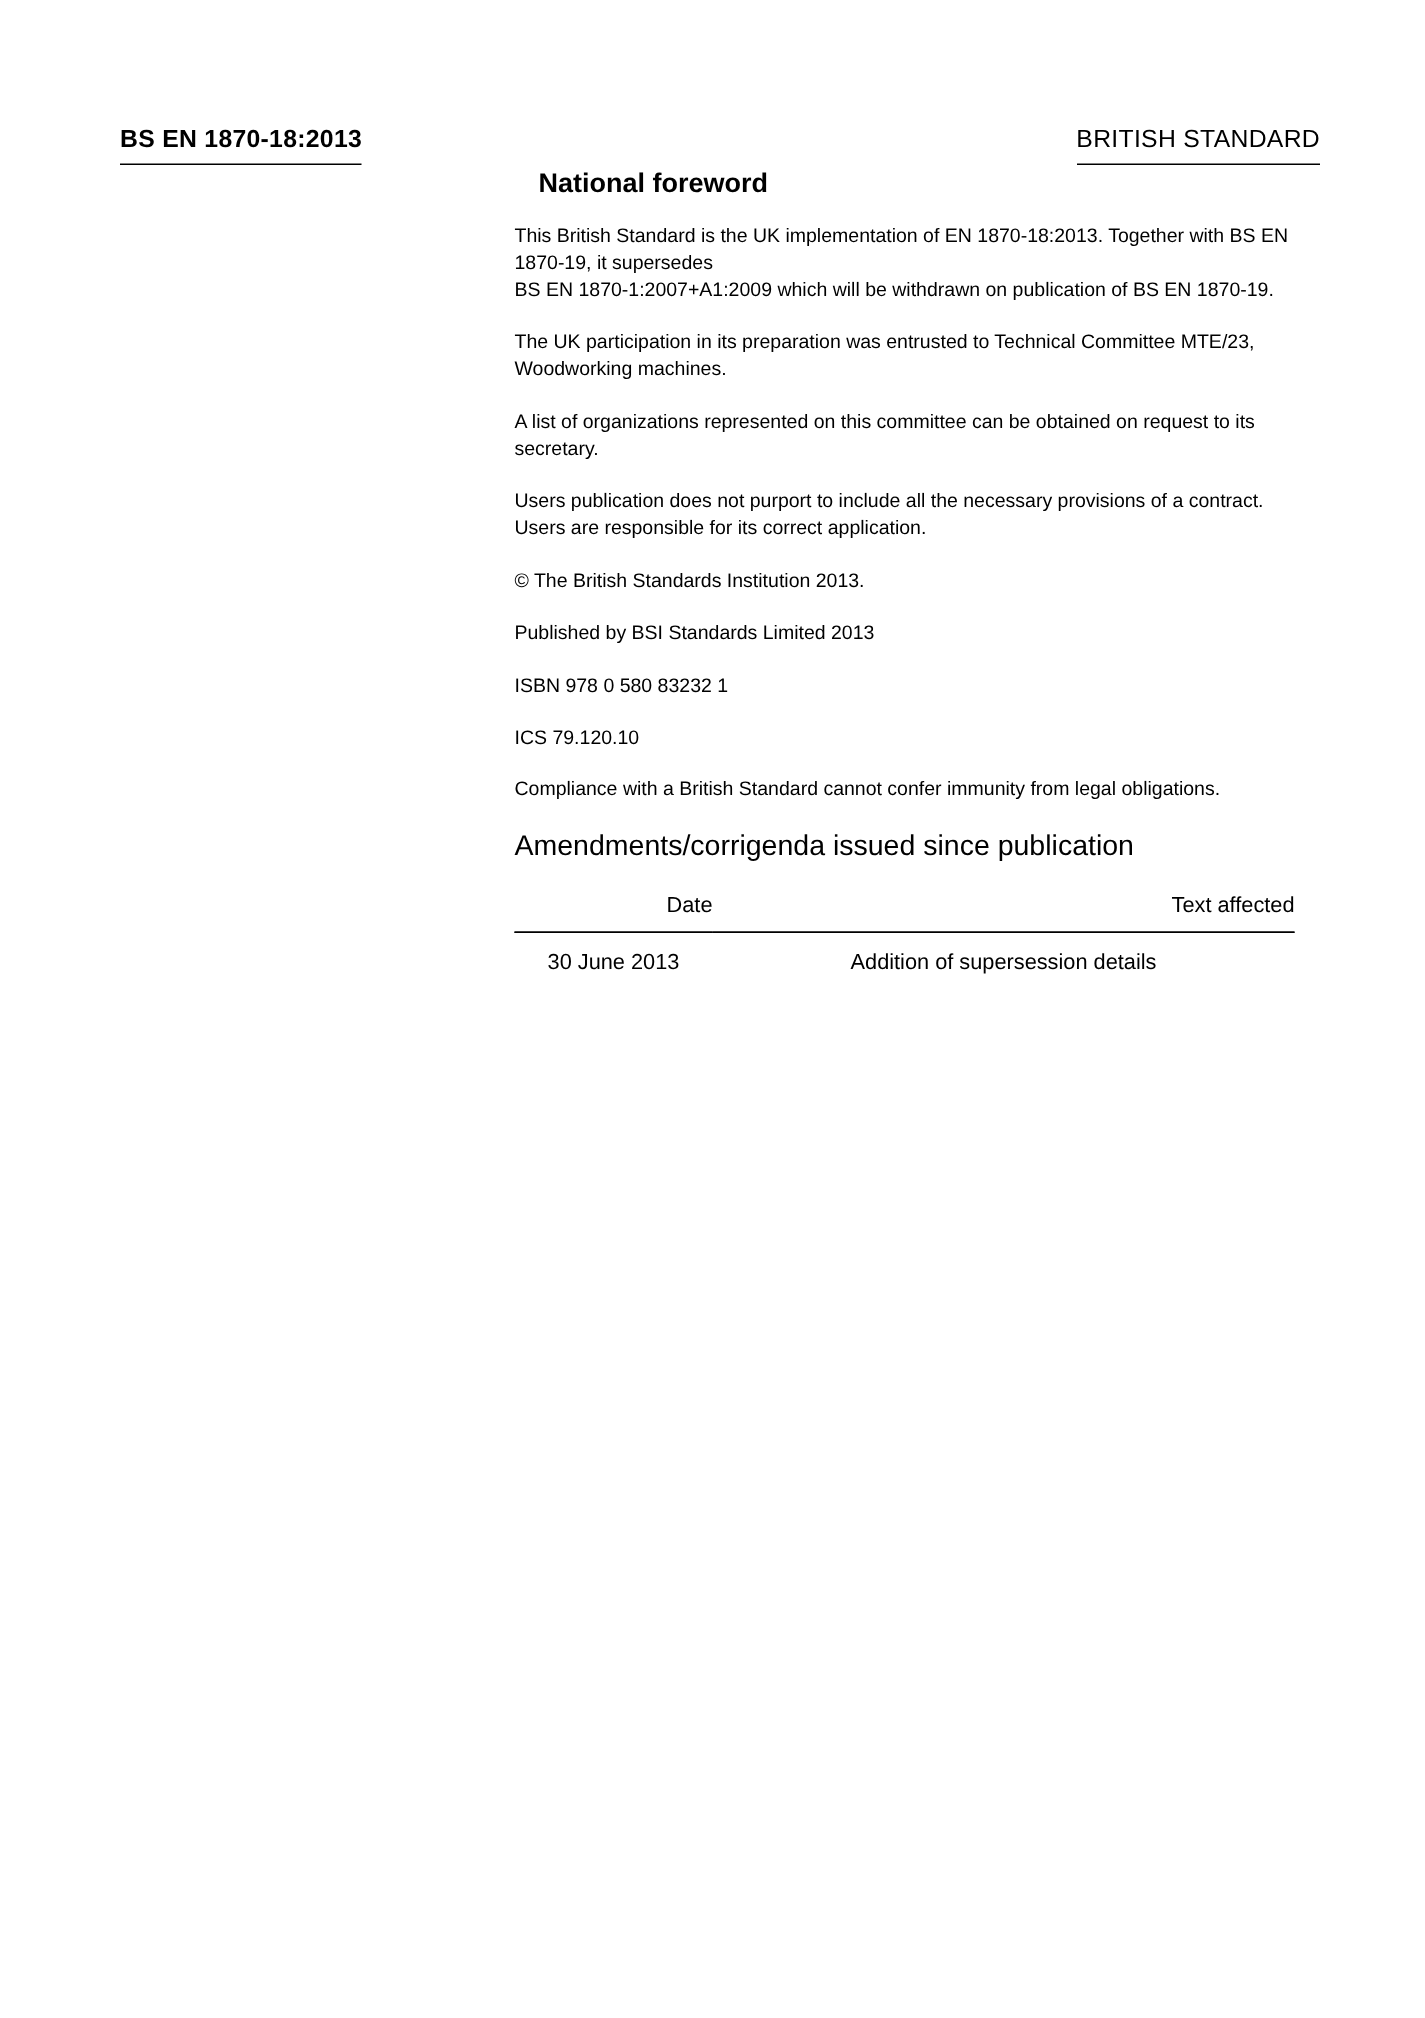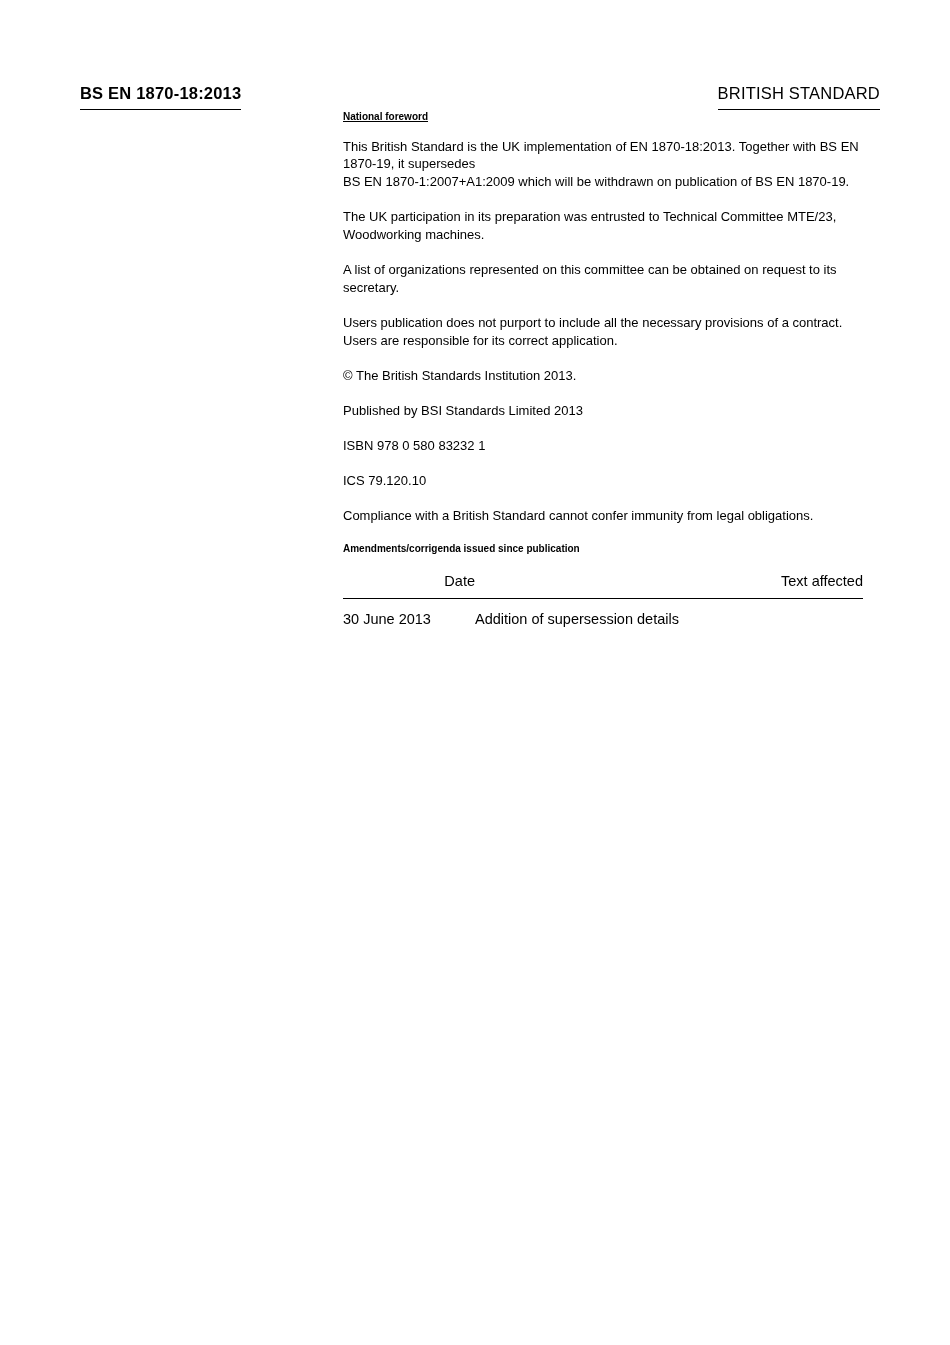--- a/index.html
+++ b/index.html
@@ -57,61 +57,60 @@
   }
 
   
   .content {
     position: absolute;
     left: 343px;
     top: 110px;
     width: 520px;
   }
   .section-title {
-    font-size: 10px;
+    font-size: 18px;
     font-weight: bold;
-    margin: 0 0 14px 0;
+    margin: 0 0 14px 16px;
     line-height: 1.35;
-    text-decoration: underline;
   }
   p.para {
     font-size: 13px;
     line-height: 1.38;
     margin: 0 0 17px 0;
   }
   p.bold {
     font-weight: normal;
   }
   .gap-large {
     margin-bottom: 30px;
   }
   .nowrap-block {
     white-space: pre-line;
   }
 
   
   .amend-title {
-    font-size: 10px;
-    font-weight: bold;
+    font-size: 19px;
+    font-weight: normal;
     margin: 0 0 18px 0;
     line-height: 1.35;
   }
   table.amend {
     border-collapse: collapse;
     width: 520px;
     font-size: 14.5px;
   }
   table.amend th {
     text-align: right;
     font-weight: normal;
     padding: 0 0 9px 0;
     border-bottom: 1.6px solid #000;
   }
   table.amend td {
-    text-align: left;
+    text-align: center;
     padding: 12px 0 0 0;
     vertical-align: top;
   }
   table.amend .col-date {
     width: 132px;
   }
 </style>
 </head>
 <body>
 

